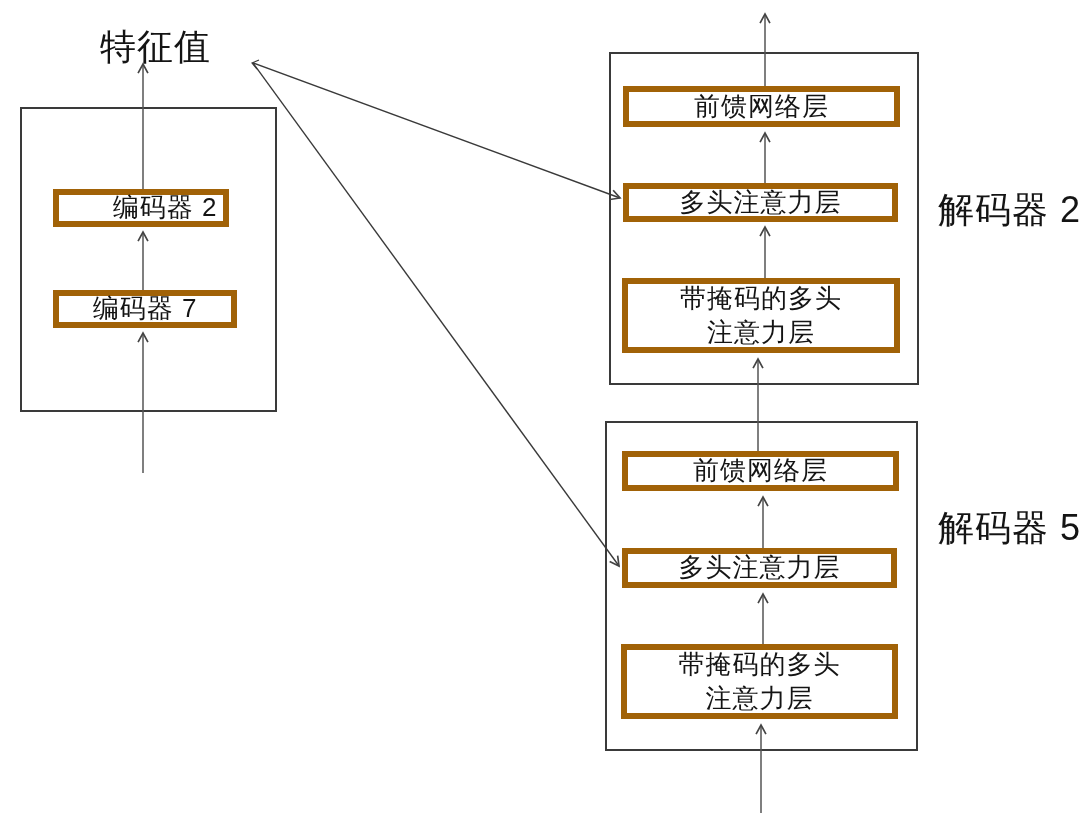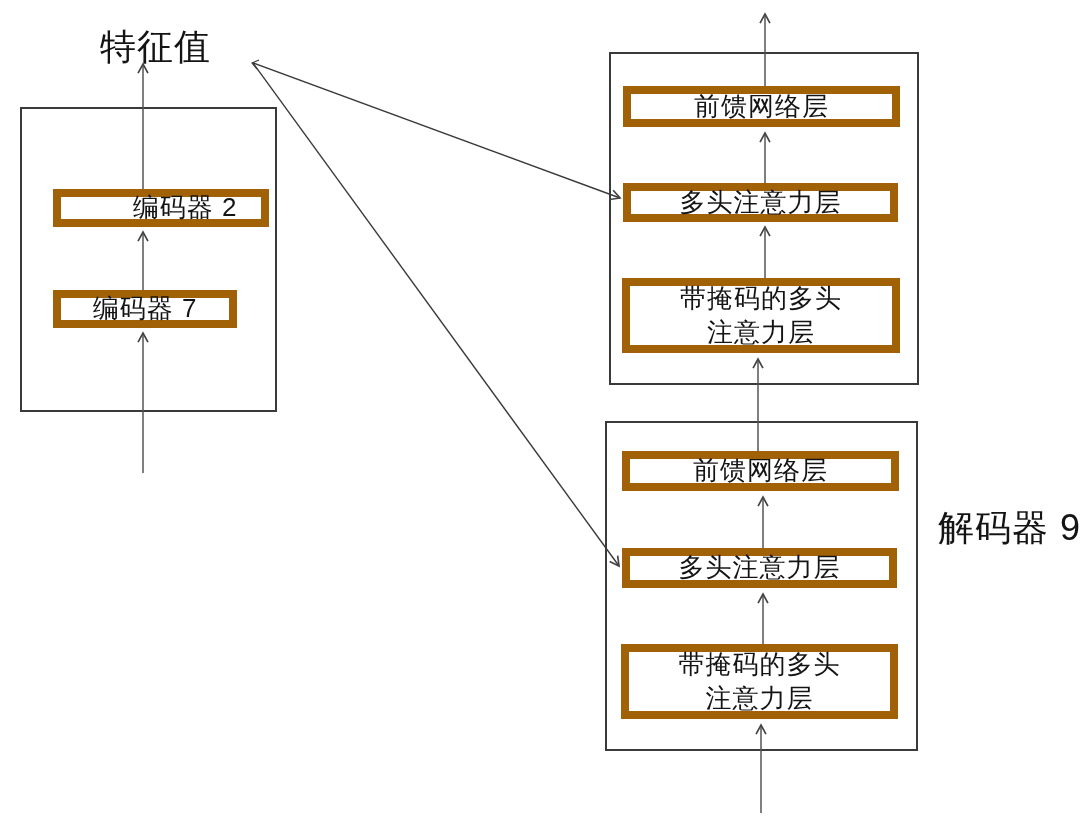--- a/index.html
+++ b/index.html
@@ -16,21 +16,21 @@
     overflow: hidden;
   }
   .box-outer {
     position: absolute;
     border: 2px solid #3a3a3a;
     background: transparent;
     box-sizing: border-box;
   }
   .box-inner {
     position: absolute;
-    border: 8px solid #a16207;
+    border: 6px solid #a16207;
     background: #ffffff;
     box-sizing: border-box;
     display: flex;
     align-items: center;
     justify-content: center;
     font-size: 26px;
     font-weight: 500;
     color: #141414;
     text-align: center;
     white-space: pre-line;
@@ -65,44 +65,45 @@
 </style>
 </head>
 <body>
 
 <div id="canvas">
 
   <div class="side-label" style="left:100px; top:23px;">特征值</div>
 
   <div class="box-outer" style="left:20px; top:107px; width:257px; height:305px;"></div>
 
-  <div class="box-inner" style="left:53px; top:189px; width:216px; height:38px;padding-left:48px;">编码器 2</div>
+  <div class="box-inner" style="left:53px; top:189px; width:176px; height:38px;padding-left:48px;">编码器 2</div>
 
   <div class="box-inner" style="left:53px; top:290px; width:184px; height:38px;">编码器 7</div>
 
   <div class="box-outer" style="left:609px; top:52px; width:310px; height:333px;"></div>
 
   <div class="box-inner" style="left:623px; top:86px; width:277px; height:41px;">前馈网络层</div>
 
   <div class="box-inner" style="left:623px; top:183px; width:275px; height:39px;">多头注意力层</div>
 
   <div class="box-inner" style="left:622px; top:278px; width:278px; height:75px;">带掩码的多头
 注意力层</div>
 
+  <div class="side-label" style="left:938px; top:186px;">解码器 2</div>
 
   <div class="box-outer" style="left:605px; top:421px; width:313px; height:330px;"></div>
 
   <div class="box-inner" style="left:622px; top:451px; width:277px; height:40px;">前馈网络层</div>
 
   <div class="box-inner" style="left:622px; top:548px; width:275px; height:40px;">多头注意力层</div>
 
   <div class="box-inner" style="left:621px; top:644px; width:277px; height:75px;">带掩码的多头
 注意力层</div>
 
-  <div class="side-label" style="left:938px; top:504px;">解码器 9</div>
+  <div class="side-label" style="left:938px; top:504px;">解码器 5</div>
 
   <svg id="overlay" viewBox="0 0 1080 828" xmlns="http://www.w3.org/2000/svg">
     <defs>
       <marker id="ah" viewBox="0 0 10 10" refX="8.5" refY="5" markerWidth="13" markerHeight="13" markerUnits="userSpaceOnUse" orient="auto-start-reverse">
         <path d="M1.5,8.8 L8.5,5 L1.5,1.2" fill="none" stroke="#444444" stroke-width="1.3"></path>
       </marker>
     </defs>
 
     <line x1="143" y1="189" x2="143" y2="64" marker-end="url(#ah)"></line>
     <line x1="143" y1="290" x2="143" y2="232" marker-end="url(#ah)"></line>

